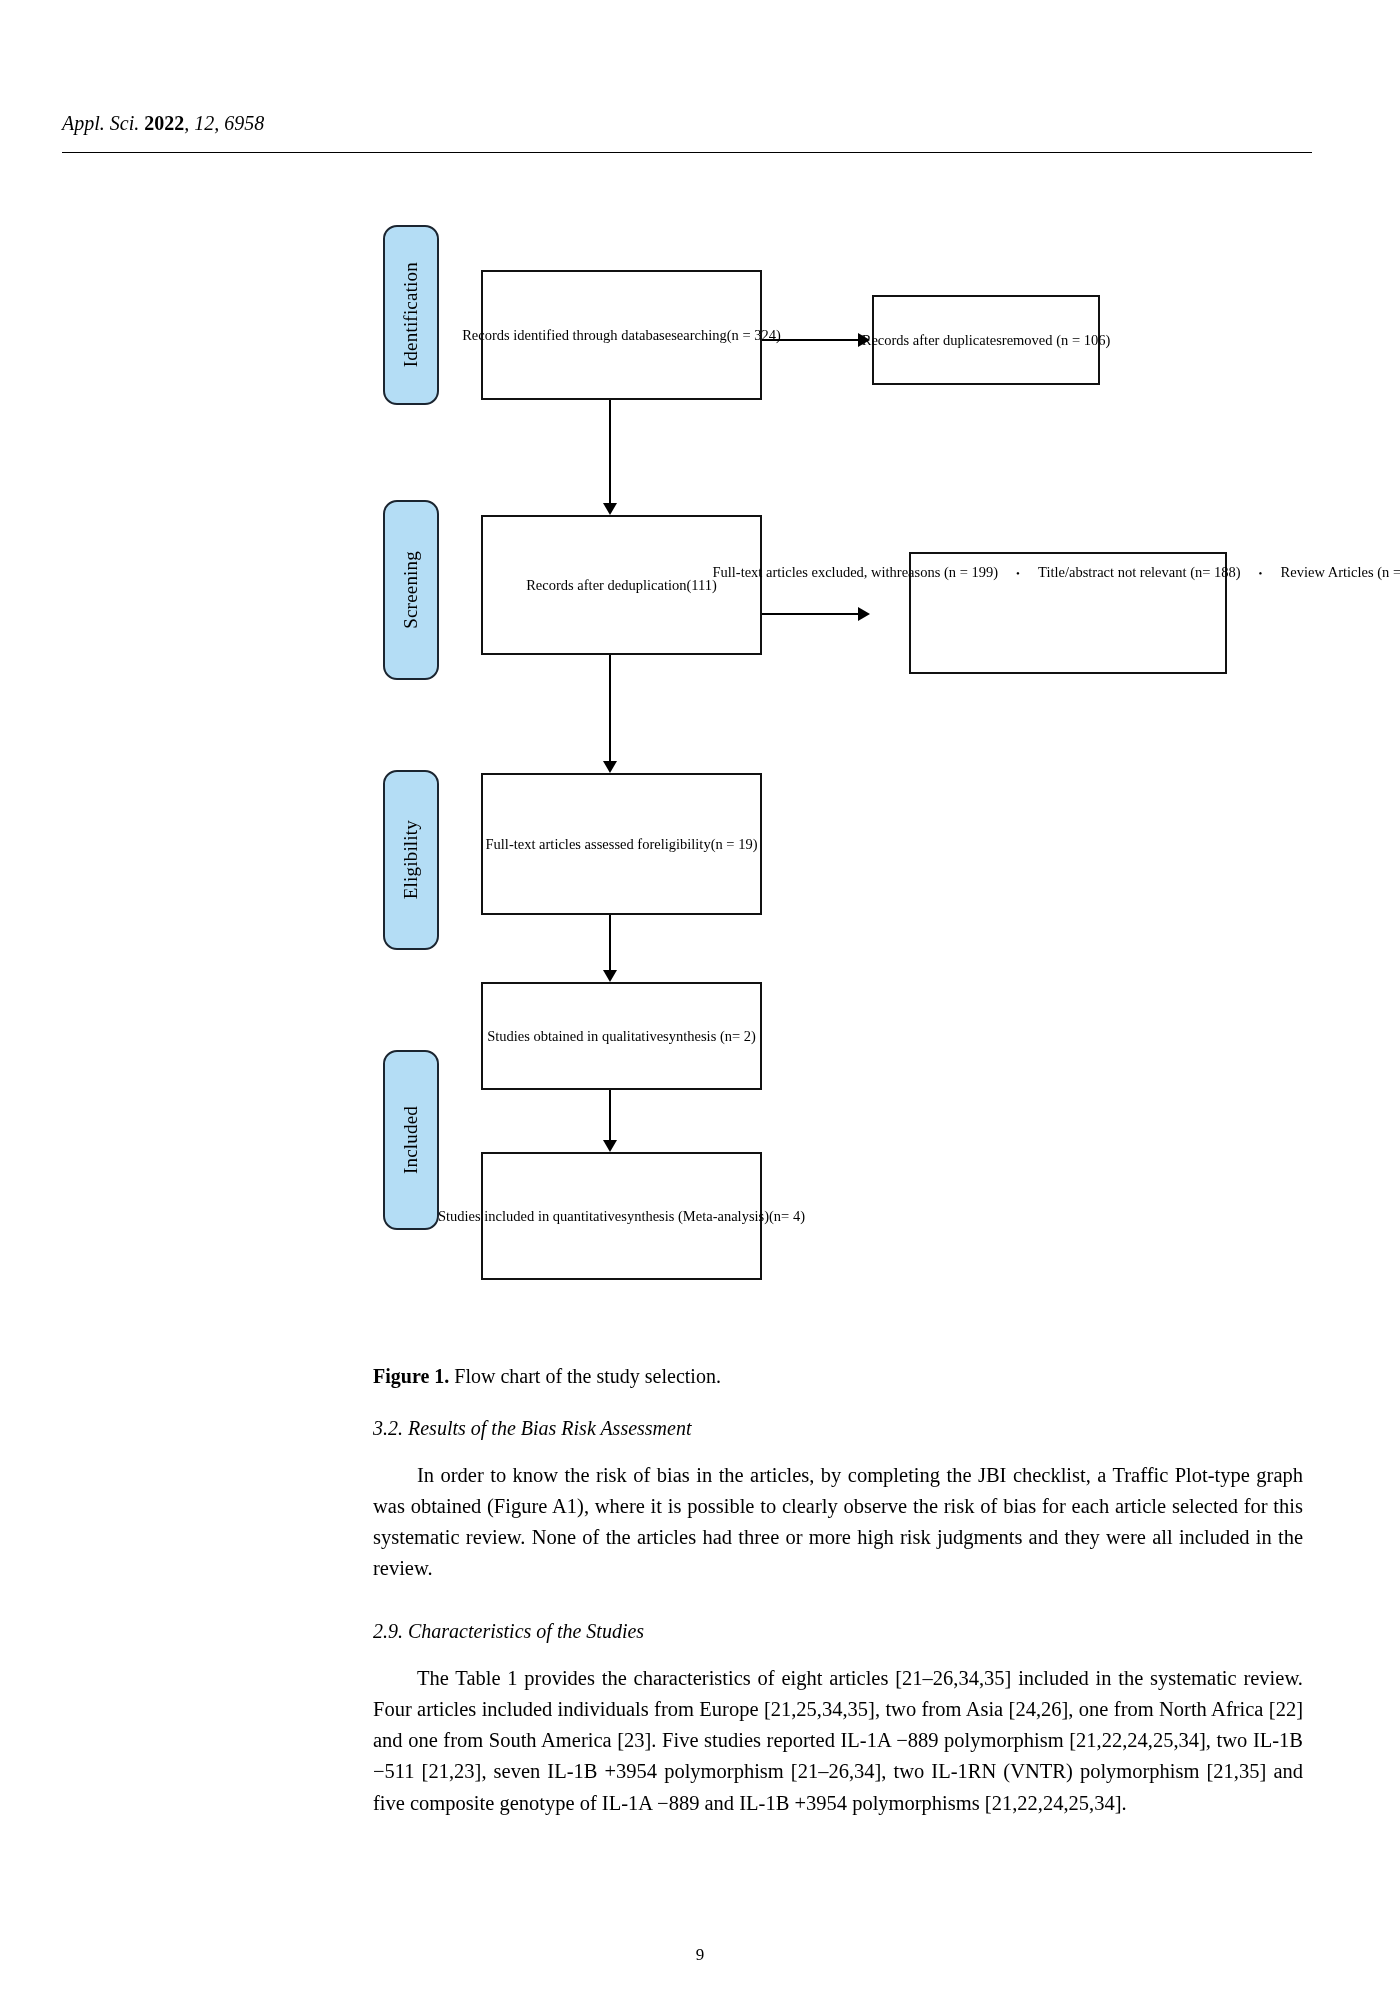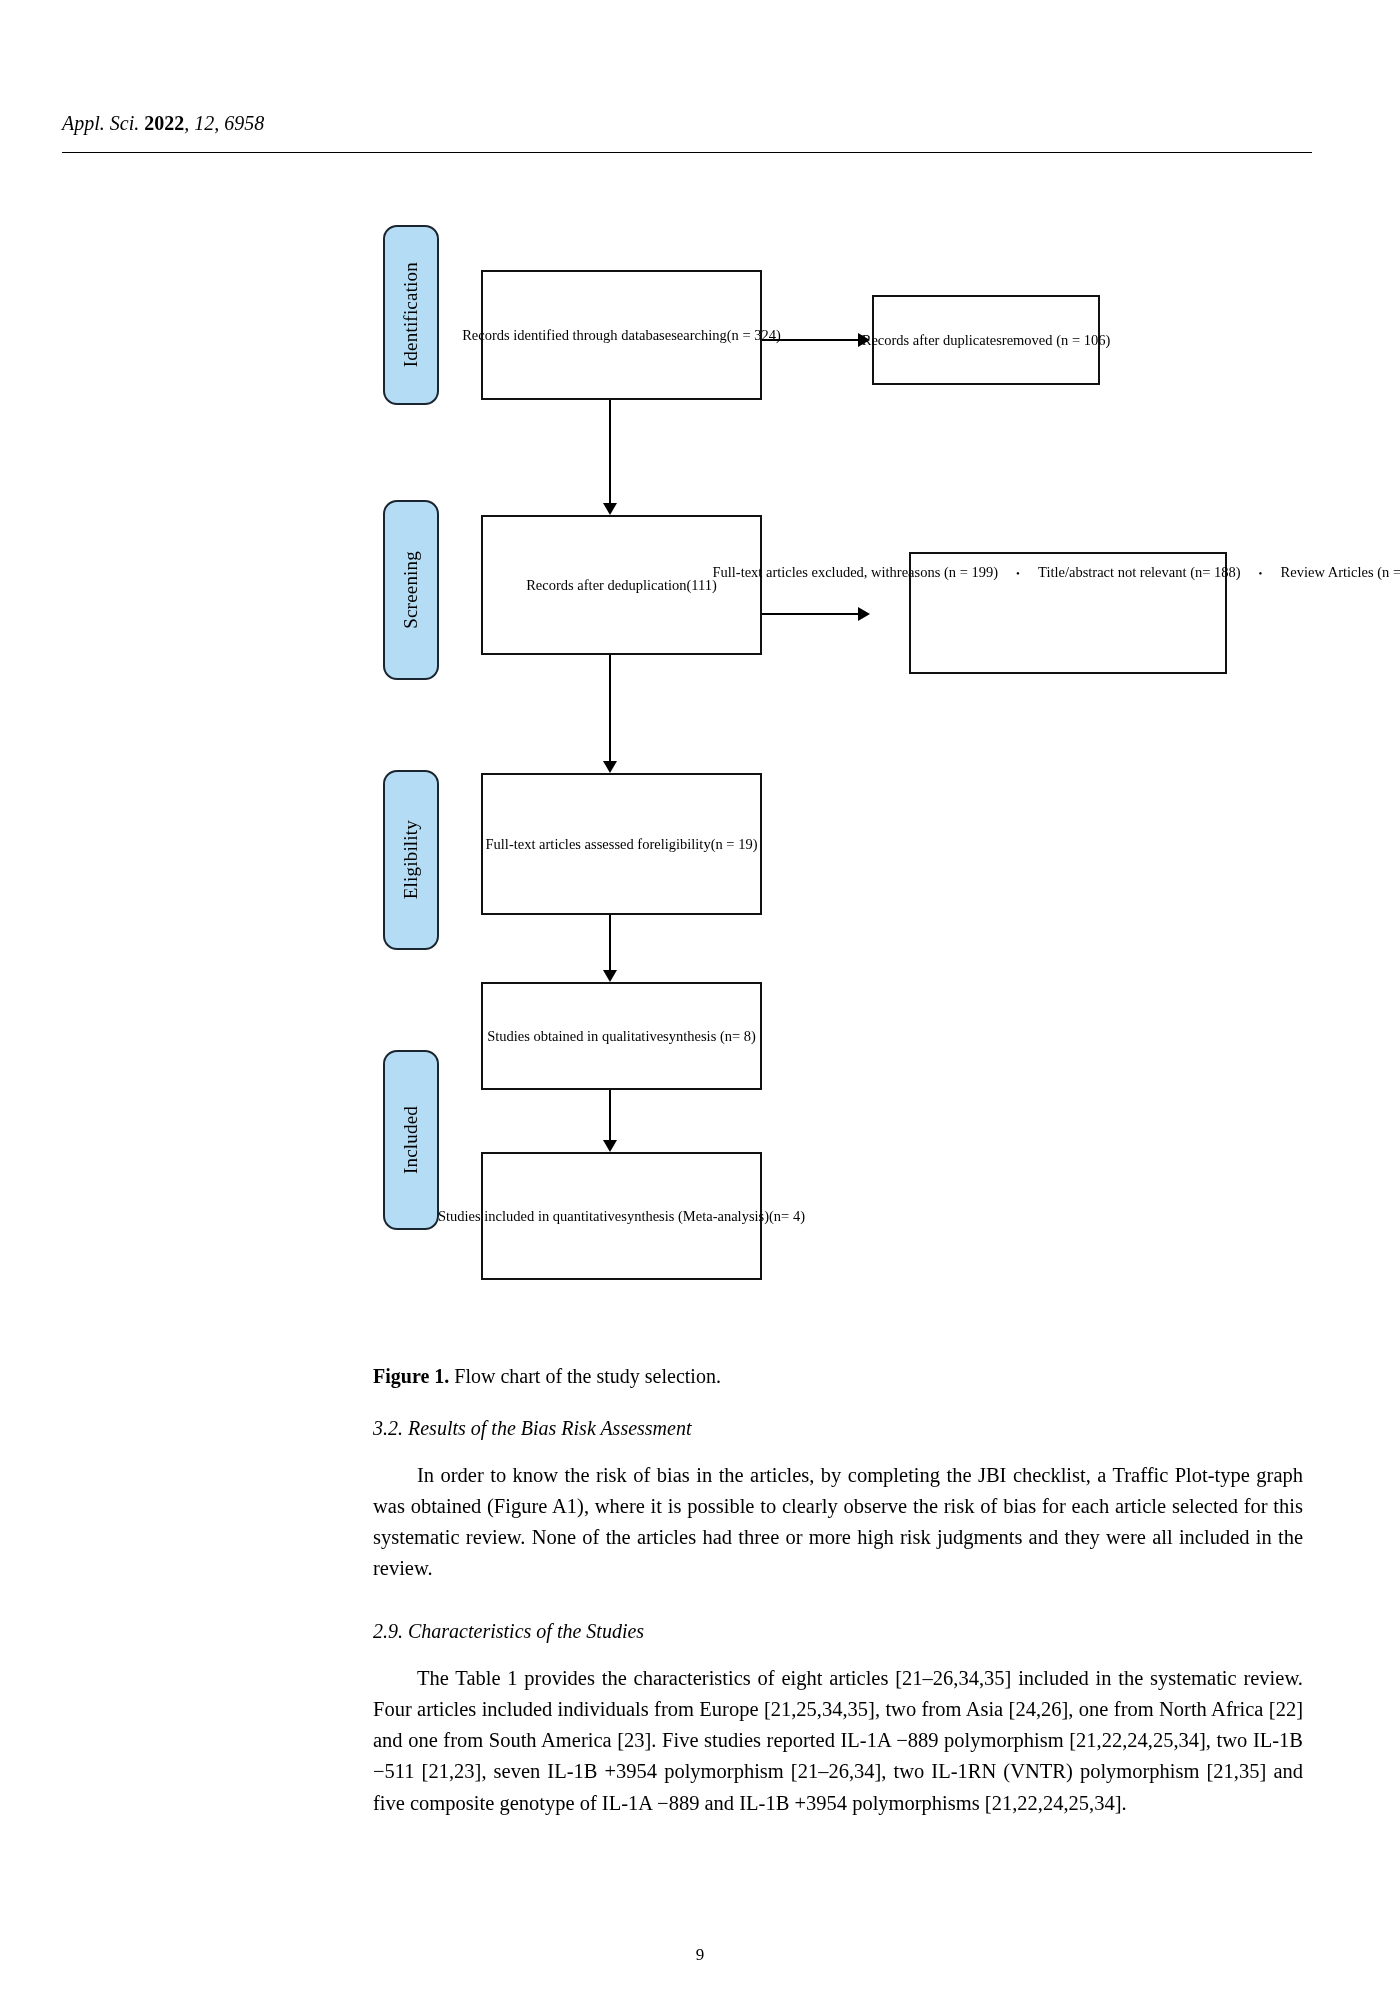--- a/index.html
+++ b/index.html
@@ -236,21 +236,21 @@
     <span class="ln">Full-text articles assessed for</span>
     <span class="ln">eligibility</span>
     <span class="ln">(n = 19)</span>
   </div>
 
   <div class="vline" style="left:609px; top:745px; height:60px;"></div>
   <div class="arrow-down" style="left:603px; top:800px;"></div>
 
   <div class="box" style="left:481px; top:812px; width:281px; height:108px;">
     <span class="ln">Studies  obtained  in  qualitative</span>
-    <span class="ln">synthesis (n= 8)</span>
+    <span class="ln">synthesis (n= 2)</span>
   </div>
 
   <div class="vline" style="left:609px; top:920px; height:55px;"></div>
   <div class="arrow-down" style="left:603px; top:970px;"></div>
 
   <div class="box" style="left:481px; top:982px; width:281px; height:128px;">
     <span class="ln">Studies included in quantitative</span>
     <span class="ln">synthesis (Meta-analysis)</span>
     <span class="ln">(n= 4)</span>
   </div>

